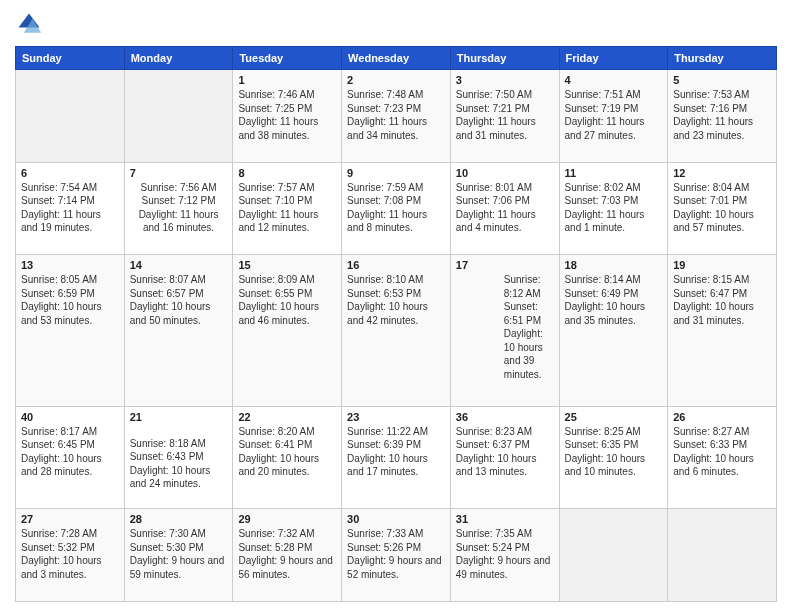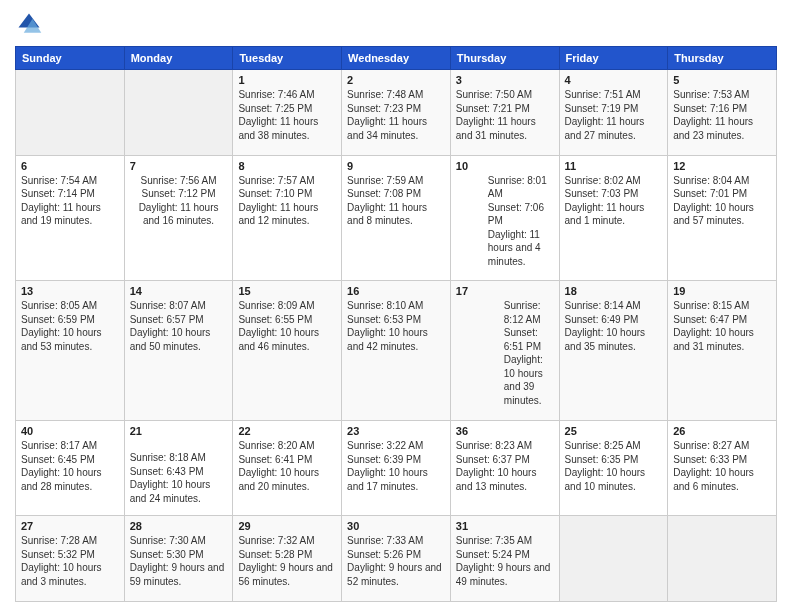--- a/index.html
+++ b/index.html
@@ -185,21 +185,21 @@
 Daylight: 11 hours and 12 minutes.</div>
           </td>
           <td>
             <span class="day-num">9</span>
             <div class="day-detail" style="white-space: pre-line;">Sunrise: 7:59 AM
 Sunset: 7:08 PM
 Daylight: 11 hours and 8 minutes.</div>
           </td>
           <td>
             <span class="day-num">10</span>
-            <div class="day-detail" style="white-space: pre-line; margin-left: 32px;">Sunrise: 8:01 AM
+            <div class="day-detail" style="white-space: pre-line;">Sunrise: 8:01 AM
 Sunset: 7:06 PM
 Daylight: 11 hours and 4 minutes.</div>
           </td>
           <td>
             <span class="day-num">11</span>
             <div class="day-detail" style="white-space: pre-line;">Sunrise: 8:02 AM
 Sunset: 7:03 PM
 Daylight: 11 hours and 1 minute.</div>
           </td>
           <td>
@@ -267,21 +267,21 @@
 Daylight: 10 hours and 24 minutes.</div>
           </td>
           <td>
             <span class="day-num">22</span>
             <div class="day-detail" style="white-space: pre-line;">Sunrise: 8:20 AM
 Sunset: 6:41 PM
 Daylight: 10 hours and 20 minutes.</div>
           </td>
           <td>
             <span class="day-num">23</span>
-            <div class="day-detail" style="white-space: pre-line;">Sunrise: 3:22 AM
+            <div class="day-detail" style="white-space: pre-line;">Sunrise: 11:22 AM
 Sunset: 6:39 PM
 Daylight: 10 hours and 17 minutes.</div>
           </td>
           <td>
             <span class="day-num">36</span>
             <div class="day-detail" style="white-space: pre-line;">Sunrise: 8:23 AM
 Sunset: 6:37 PM
 Daylight: 10 hours and 13 minutes.</div>
           </td>
           <td>

